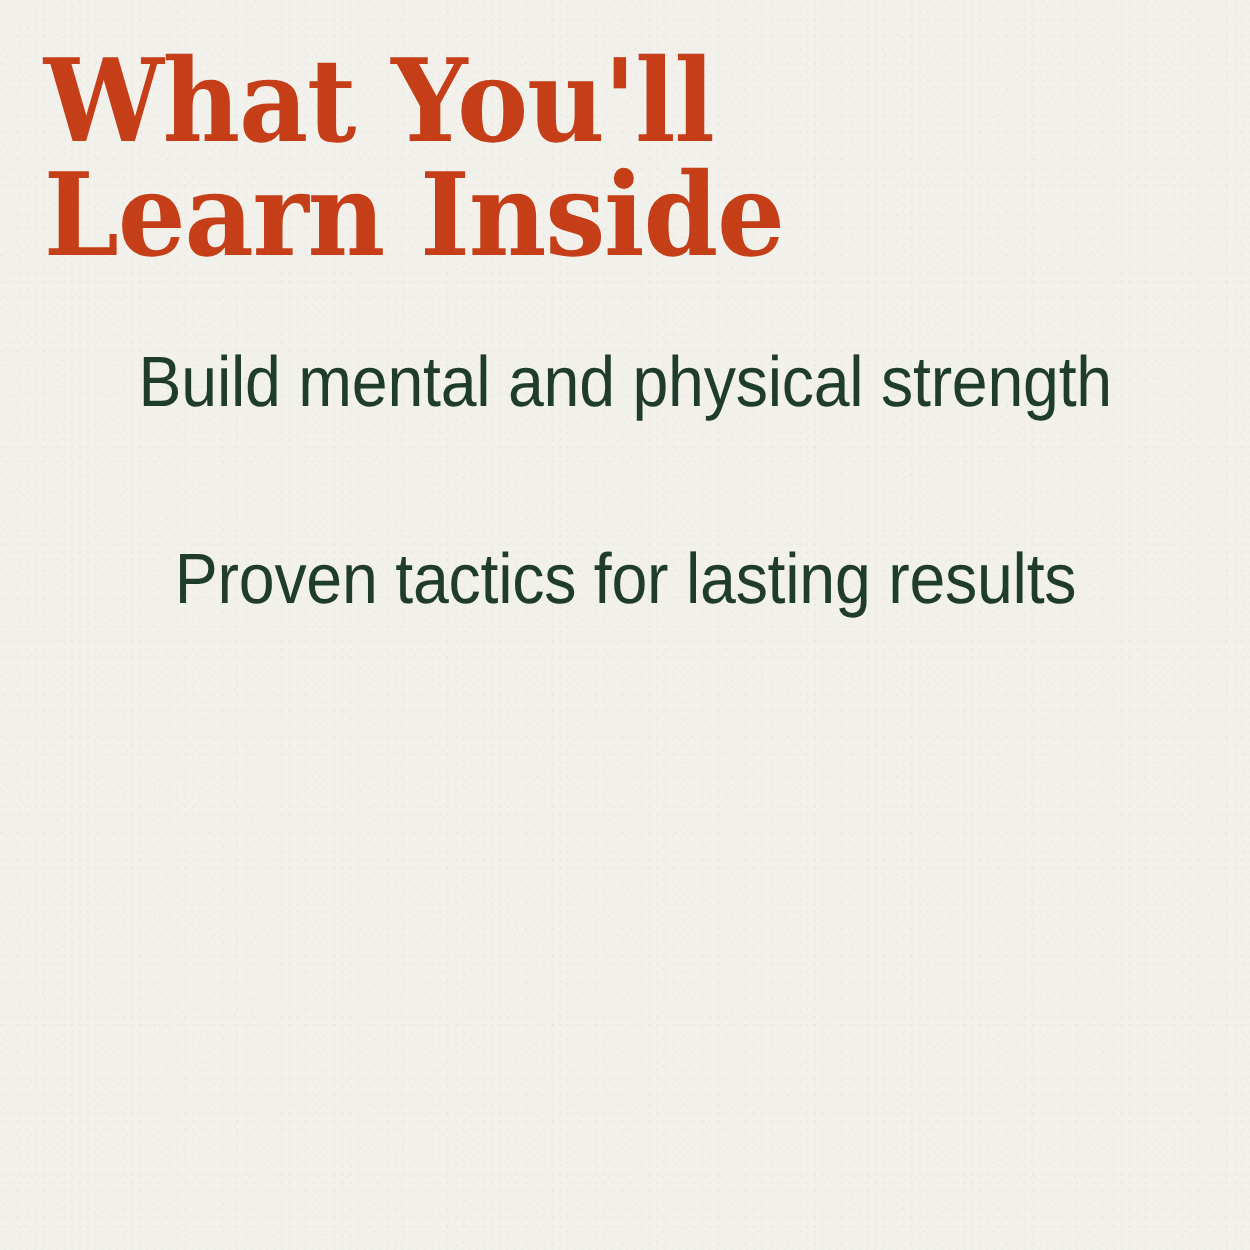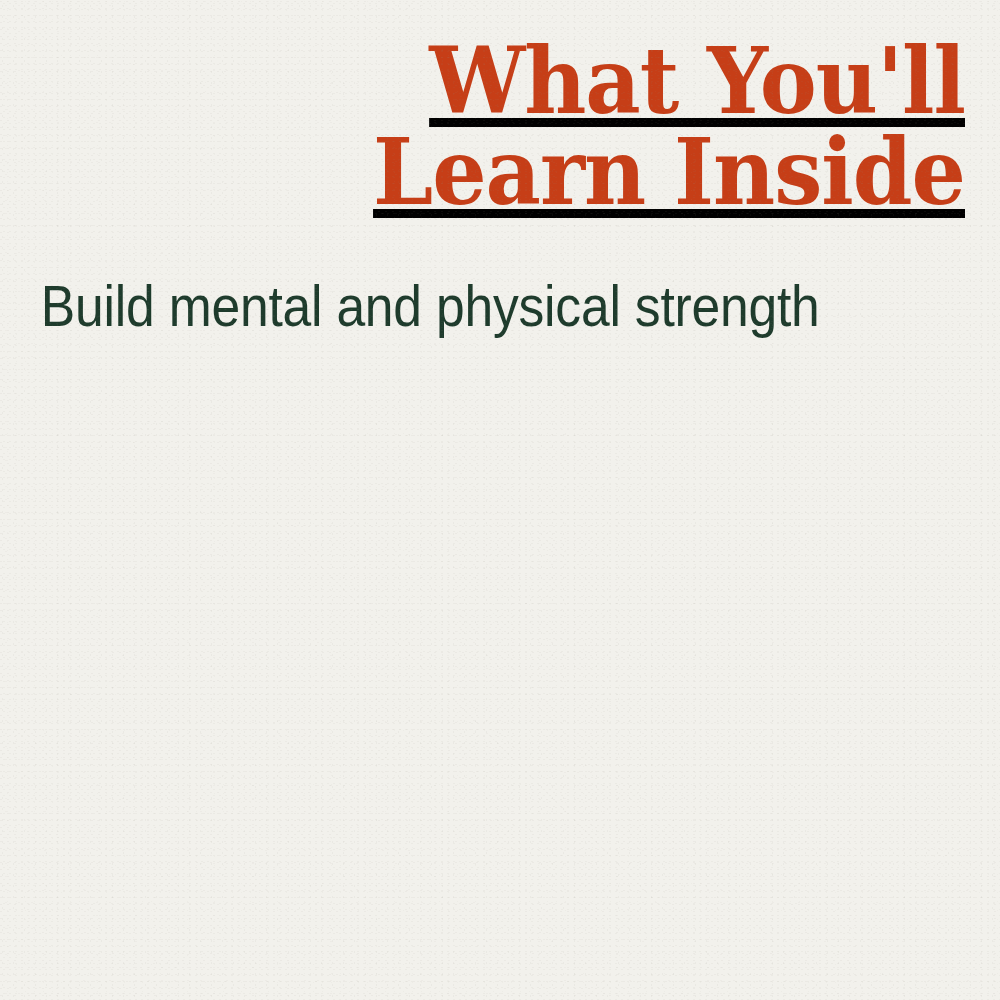--- a/index.html
+++ b/index.html
@@ -40,22 +40,21 @@
     background-position: 0 0, 3px 5px, 5px 2px, 2px 7px, 6px 3px;
     z-index: 3;
   }
 
   .headline {
     position: absolute;
     top: 36px;
     left: 0;
     right: 0;
     z-index: 2;
-    text-align: right;
-    text-decoration: underline;
+    text-align: left;
   }
 
   .headline-line {
     display: block;
     font-family: "DejaVu Serif", "Liberation Serif", serif;
     font-weight: 700;
     color: #C63E17;
     font-size: 92px;
     line-height: 0.99;
     letter-spacing: -0.012em;
@@ -65,21 +64,21 @@
   }
 
   .benefits {
     position: absolute;
     top: 228px;
     left: 0;
     right: 0;
     bottom: 0;
     z-index: 2;
     display: flex;
-    flex-direction: row;
+    flex-direction: column;
   }
 
   .benefit-row {
     height: 157px;
     display: flex;
     align-items: center;
     justify-content: center;
   }
 
   .benefit-text {
@@ -105,19 +104,22 @@
   </div>
 
   <div class="benefits">
 
     <div class="benefit-row">
       <span class="benefit-text">Build mental and physical strength</span>
     </div>
 
 
 
+    <div class="benefit-row">
+      <span class="benefit-text">Proven tactics for lasting results</span>
+    </div>
 
 
   </div>
 
   <div class="grain"></div>
 
 </div>
 
 </body></html>

